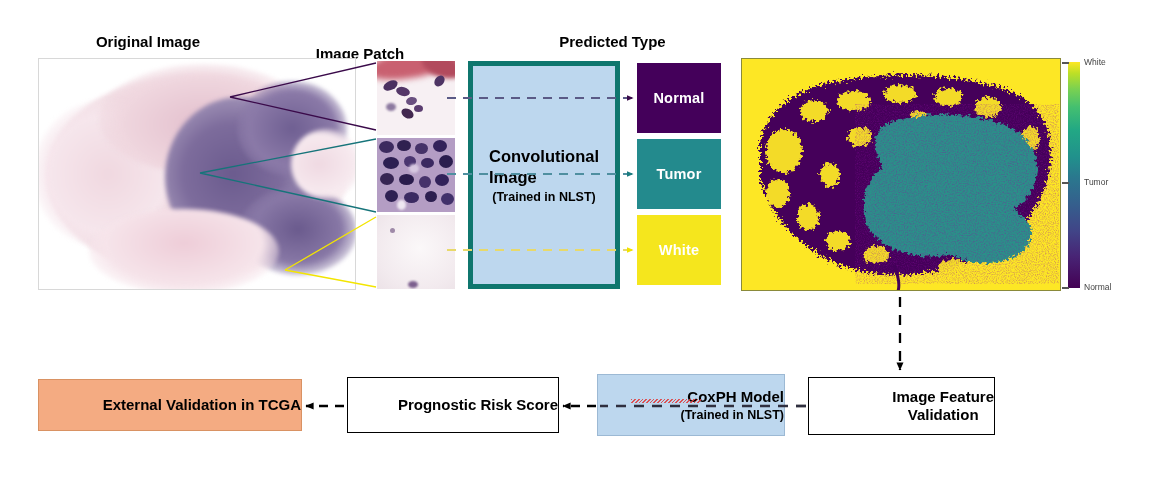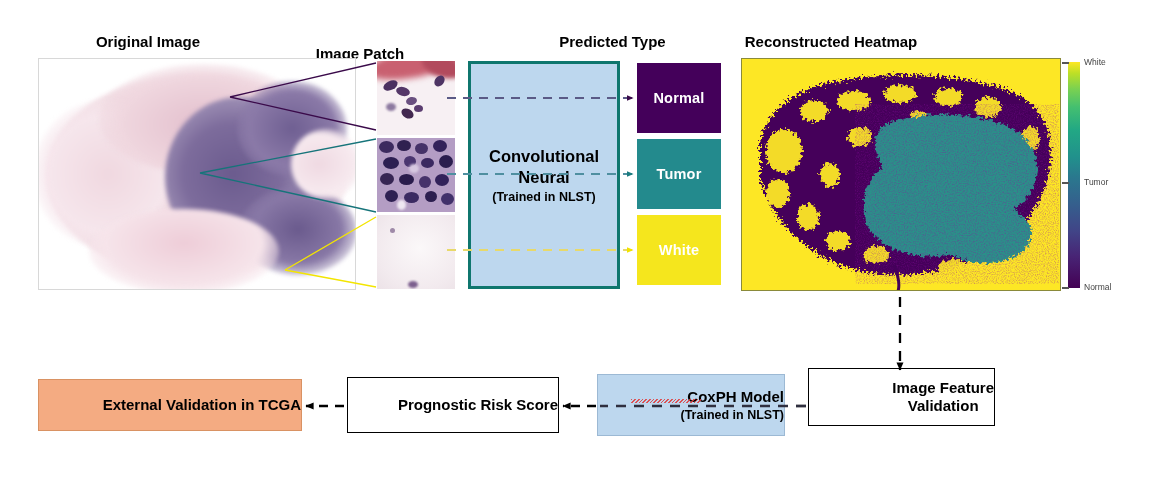--- a/index.html
+++ b/index.html
@@ -49,24 +49,24 @@
   #patch-normal { left: 377px; top: 61px; }
   #patch-tumor  { left: 377px; top: 138px; }
   #patch-white  { left: 377px; top: 215px; }
   .cellblob { position: absolute; border-radius: 50%; }
 
   
   #cnn-box {
     position: absolute;
     left: 468px; top: 61px; width: 152px; height: 228px;
     background: #bdd7ee;
-    border: 3px solid #0f766e;
+    border: 5px solid #0f766e;
     display: flex; flex-direction: column;
     align-items: center; justify-content: center;
-    text-align: center;
+    text-align: left;
   }
   #cnn-box .l1 {
     font-size: 16.5px; font-weight: bold; color: #000;
     line-height: 1.28;
   }
   #cnn-box .l2 {
     font-size: 12.5px; font-weight: bold; color: #000;
     margin-top: 2px;
   }
 
@@ -126,21 +126,21 @@
   }
   #box-risk {
     left: 347px; top: 377px; width: 212px; height: 56px;
     background: #ffffff; border: 1.6px solid #000; padding-left: 32px;
   }
   #box-cox {
     left: 597px; top: 374px; width: 188px; height: 62px;
     background: #bdd7ee; border: 1px solid #9cb9d4;
   }
   #box-feat {
-    left: 808px; top: 368px; width: 187px; height: 58px;
+    left: 808px; top: 377px; width: 187px; height: 58px;
     background: #ffffff; border: 1.6px solid #000;
   }
   
   .squiggle {
     position: absolute;
     left: 631px; top: 399px; width: 70px; height: 4px;
     background-image: repeating-linear-gradient(135deg,
         #e03b3b 0 1.2px, transparent 1.2px 2.6px);
     opacity: .85;
   }
@@ -149,21 +149,20 @@
   #wires { position: absolute; inset: 0; pointer-events: none; }
 </style>
 </head>
 <body>
 
 <div class="stage">
 
   <div class="col-head" style="left:88px;  top:33px; width:120px;">Original Image</div>
   <div class="col-head" style="left:305px; top:45px; width:110px;">Image Patch</div>
   <div class="col-head" style="left:555px; top:33px; width:115px;">Predicted Type</div>
-  <div class="col-head" style="left:725px; top:33px; width:212px;">Reconstructed Heatmap</div>
 
   <div id="slide">
 
     <div class="tissue" style="left:8px;  top:14px;  width:300px; height:205px;
          background:radial-gradient(ellipse at 44% 50%, #e7c7d3 0%, #edd2db 38%, #f3e0e6 62%, rgba(255,255,255,0) 78%);"></div>
     <div class="tissue" style="left:-6px; top:40px;  width:150px; height:150px;
          background:radial-gradient(ellipse at 50% 50%, #f0d8e0 0%, #f6e6ec 55%, rgba(255,255,255,0) 76%);"></div>
     <div class="tissue" style="left:60px; top:5px;   width:210px; height:110px;
          background:radial-gradient(ellipse at 50% 55%, #e3bfcd 0%, #efd6de 55%, rgba(255,255,255,0) 80%);"></div>
 
@@ -218,21 +217,21 @@
   <div class="patch" id="patch-white">
     <div style="position:absolute;inset:0;background:#f6f1f3;"></div>
     <div style="position:absolute;inset:0;background:radial-gradient(ellipse at 55% 45%,#fbf8f9 0%,#f2eaee 70%,#ece2e7 100%);"></div>
     <div class="cellblob" style="left:13px;top:13px;width:5px;height:5px;background:#9f8aa8;"></div>
     <div class="cellblob" style="left:31px;top:66px;width:10px;height:7px;background:#7c5f8e;filter:blur(1px);"></div>
   </div>
 
   <div id="cnn-box">
     <div class="l1">
       <div>Convolutional</div>
-      <div>Neural</div>
+      <div>Image</div>
     </div>
     <div class="l2">(Trained in NLST)</div>
   </div>
 
   <div class="class-box" id="class-normal">
     <span>Normal</span>
   </div>
   <div class="class-box" id="class-tumor">
     <span>Tumor</span>
   </div>

